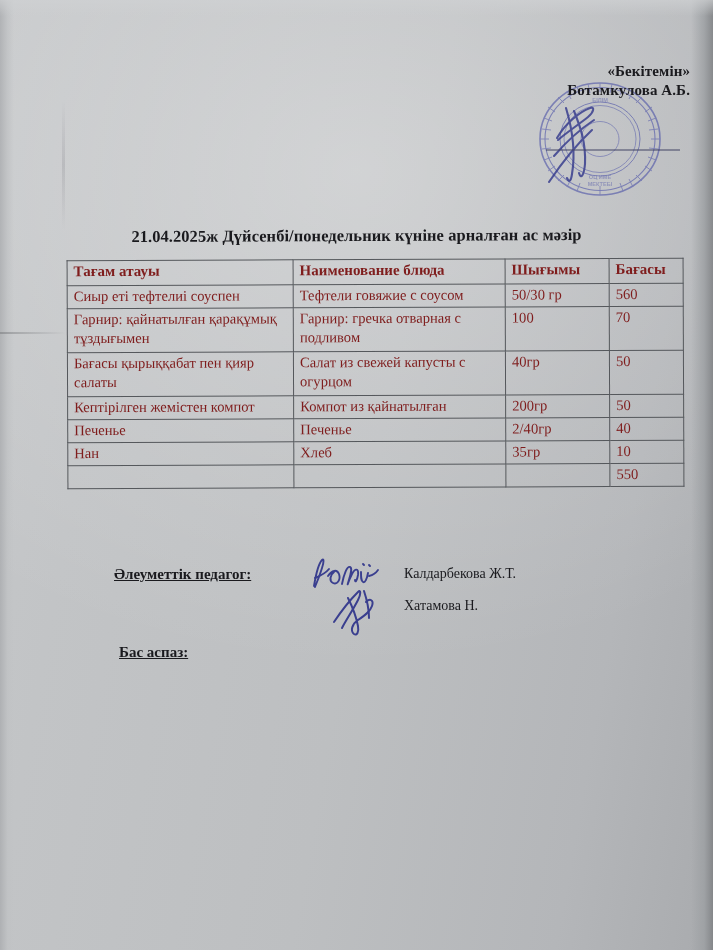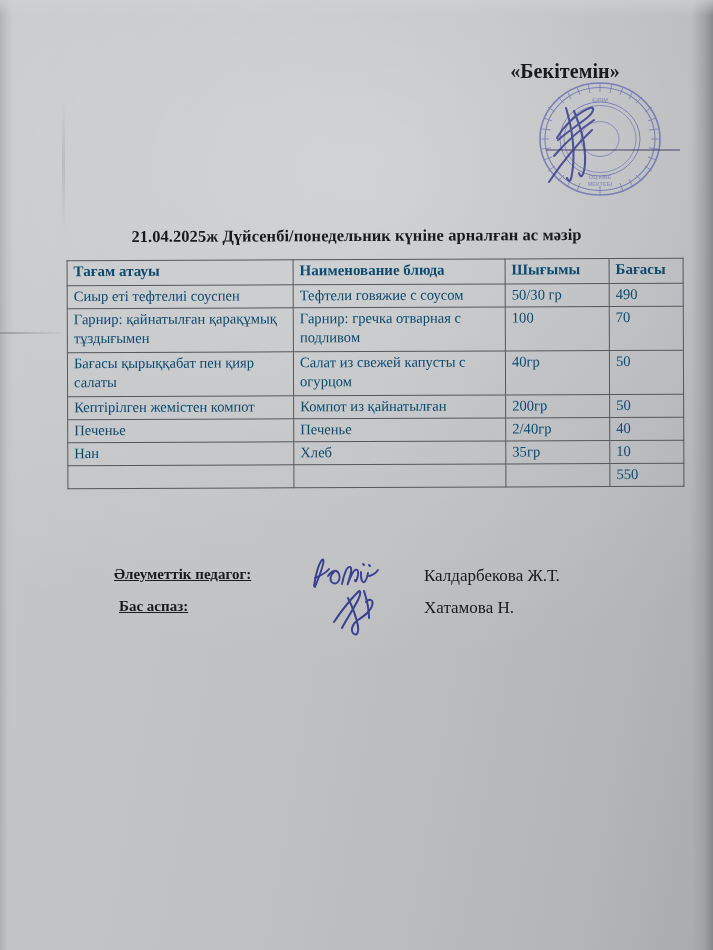--- a/index.html
+++ b/index.html
@@ -59,23 +59,23 @@
     width: 3px; height: 130px;
     background: linear-gradient(180deg, rgba(120,120,128,0), rgba(120,120,128,0.22), rgba(120,120,128,0));
   }
 
   
   #approval-block {
     position: absolute;
     top: 62px;
     left: 440px;
     width: 250px;
-    text-align: center;
+    text-align: right;
     font-weight: bold;
-    font-size: 20px;
+    font-size: 15px;
     line-height: 19px;
     letter-spacing: 0.1px;
     z-index: 5;
   }
   #approval-block div { white-space: nowrap; }
 
   
   #director-stamp {
     position: absolute;
     left: 531px;
@@ -120,21 +120,21 @@
     transform: rotate(-0.22deg);
   }
   #menu-table td, #menu-table th {
     border: 1px solid #55585c;
     padding: 1px 5px 2px 6px;
     vertical-align: top;
     font-size: 14.6px;
     line-height: 19px;
     text-align: left;
     font-weight: normal;
-    color: #0c4a6e;
+    color: #7f1d1d;
   }
   #menu-table thead th {
     font-weight: bold;
     font-size: 15px;
     height: 21px;
   }
   .col-kz   { width: 226px; }
   .col-ru   { width: 212px; }
   .col-out  { width: 104px; }
   .col-price{ width: 74px; }
@@ -155,28 +155,27 @@
   }
   .sig-role {
     position: absolute;
     left: 0;
     top: 0;
     font-weight: bold;
     font-size: 15px;
     white-space: nowrap;
     text-decoration: underline;
   }
-  .sig-role.indent { left: 5px; }
+  .sig-role.indent { left: 5px; margin-top: 46px; }
   .sig-person {
     position: absolute;
     left: 290px;
     top: 0;
-    font-size: 17px;
+    font-size: 14px;
     white-space: nowrap;
-    margin-left: 20px;
   }
   .sig-mark {
     position: absolute;
     left: 192px;
     top: -14px;
     width: 100px;
     height: 46px;
   }
   .sig-mark.second {
     left: 214px;
@@ -249,20 +248,21 @@
       <path d="M42 13 C48 28, 54 44, 53 66 C52 77, 49 82, 47 75"></path>
       <path d="M25 40 C33 26, 47 14, 58 10 C63 8, 62 14, 56 19 C46 27, 34 35, 26 42"></path>
       <path d="M22 58 C34 44, 50 30, 62 22"></path>
       <path d="M17 84 C29 66, 45 46, 60 32"></path>
     </g>
     <line x1="14" y1="52" x2="148" y2="52" stroke="#2c2f55" stroke-width="1.1"></line>
   </svg>
 
   <div id="approval-block">
     <div>«Бекітемін»</div>
+    <div>Ботамкулова А.Б.</div>
   </div>
 
   <div id="menu-title">21.04.2025ж Дүйсенбі/понедельник күніне арналған ас мәзір</div>
 
   <table id="menu-table">
     <colgroup>
       <col class="col-kz">
         <col class="col-ru">
         <col class="col-out">
         <col class="col-price">
@@ -273,21 +273,21 @@
         <th>Наименование блюда</th>
         <th>Шығымы</th>
         <th>Бағасы</th>
       </tr>
     </thead>
     <tbody>
       <tr>
         <td class="cell-short">Сиыр еті тефтелиі соуспен</td>
         <td class="cell-short">Тефтели говяжие с соусом</td>
         <td class="cell-short">50/30 гр</td>
-        <td class="cell-short">490</td>
+        <td class="cell-short">560</td>
       </tr>
       <tr>
         <td class="cell-tall">Гарнир: қайнатылған қарақұмық  тұздығымен</td>
         <td class="cell-tall">Гарнир: гречка отварная  с подливом</td>
         <td class="cell-tall">100</td>
         <td class="cell-tall">70</td>
       </tr>
       <tr>
         <td class="cell-tall">Бағасы қырыққабат пен қияр салаты</td>
         <td class="cell-tall">Салат из свежей капусты с огурцом</td>

